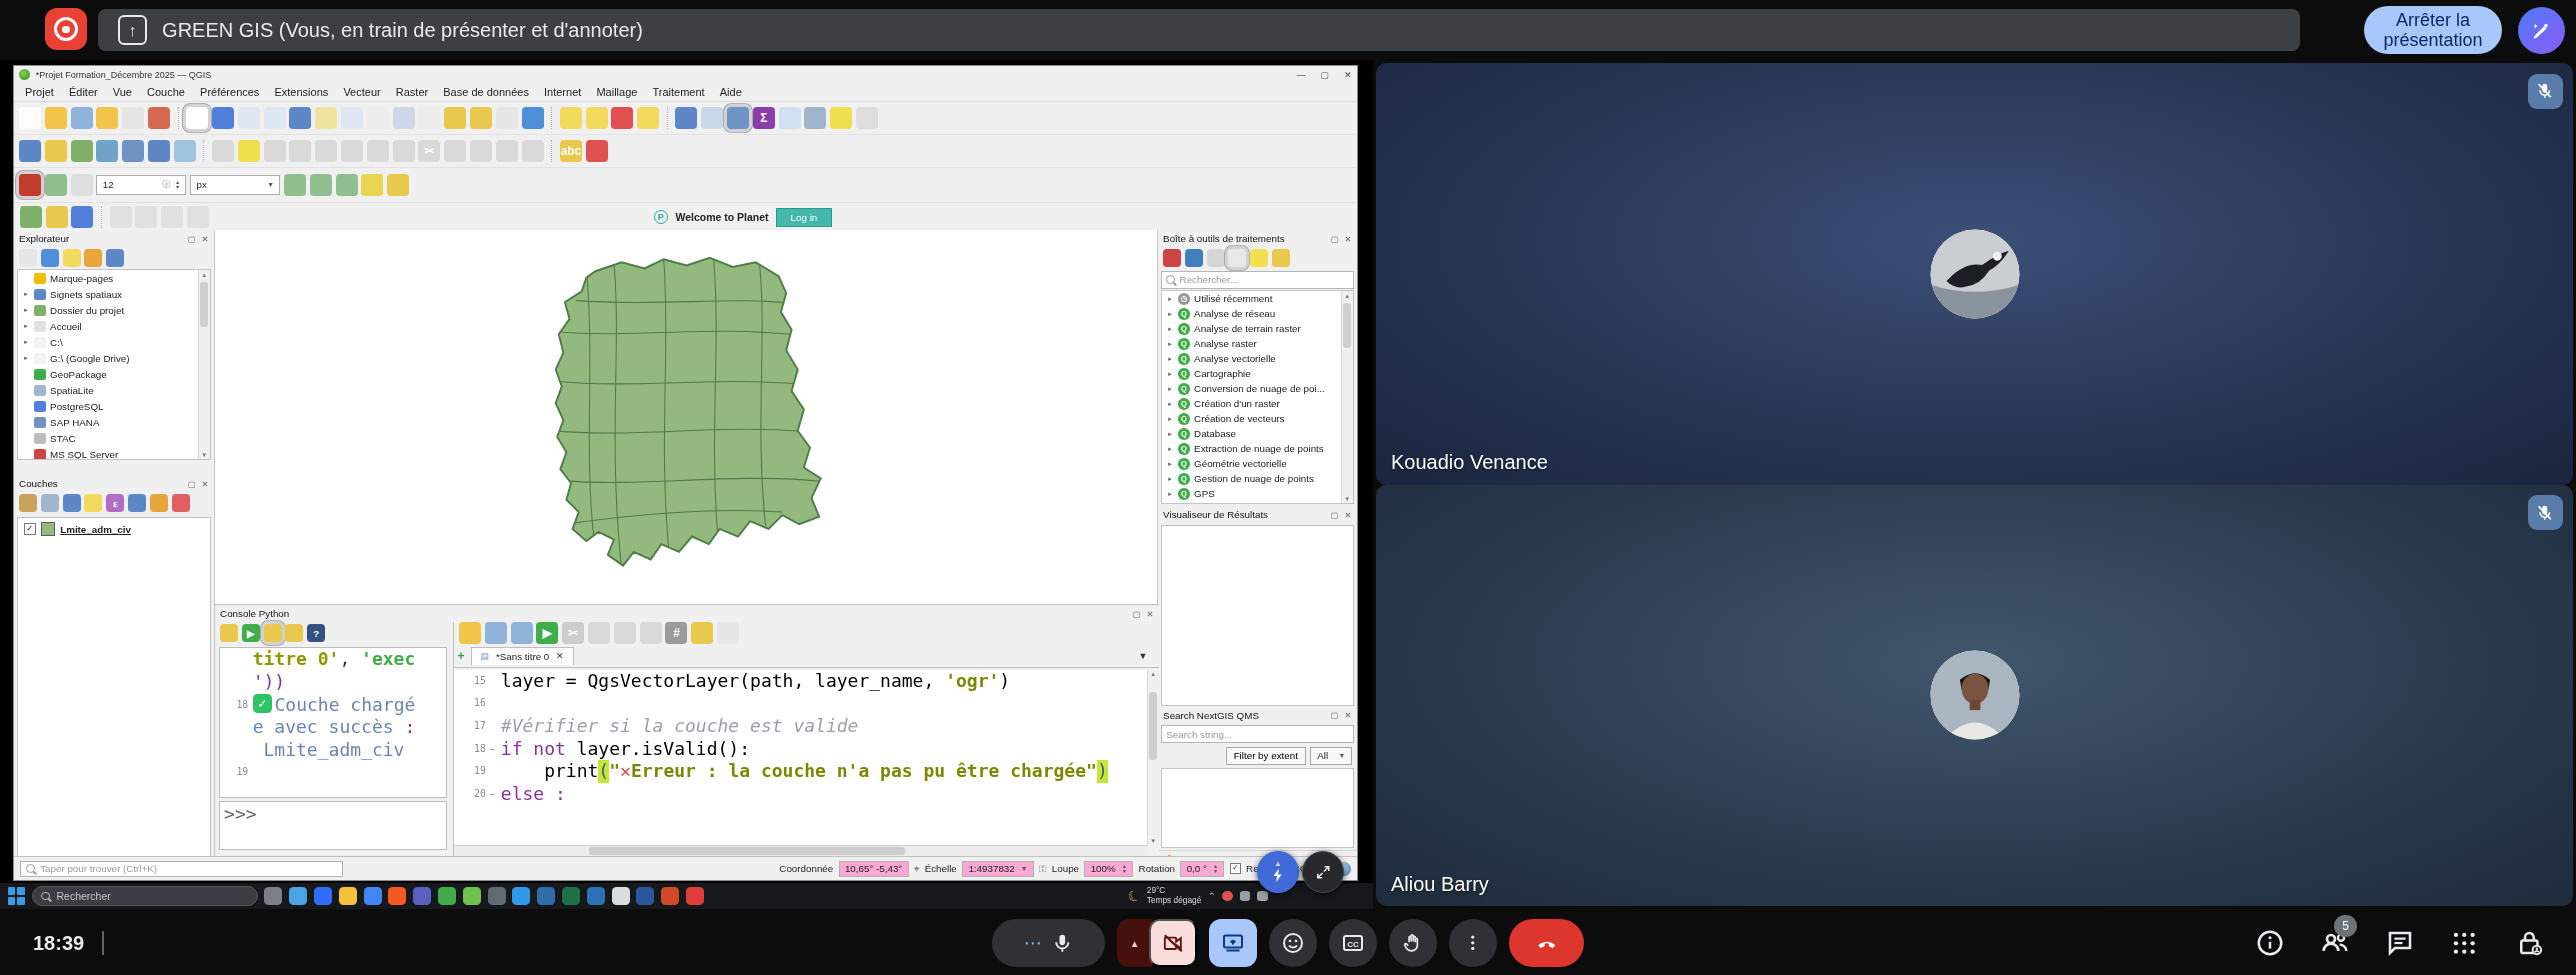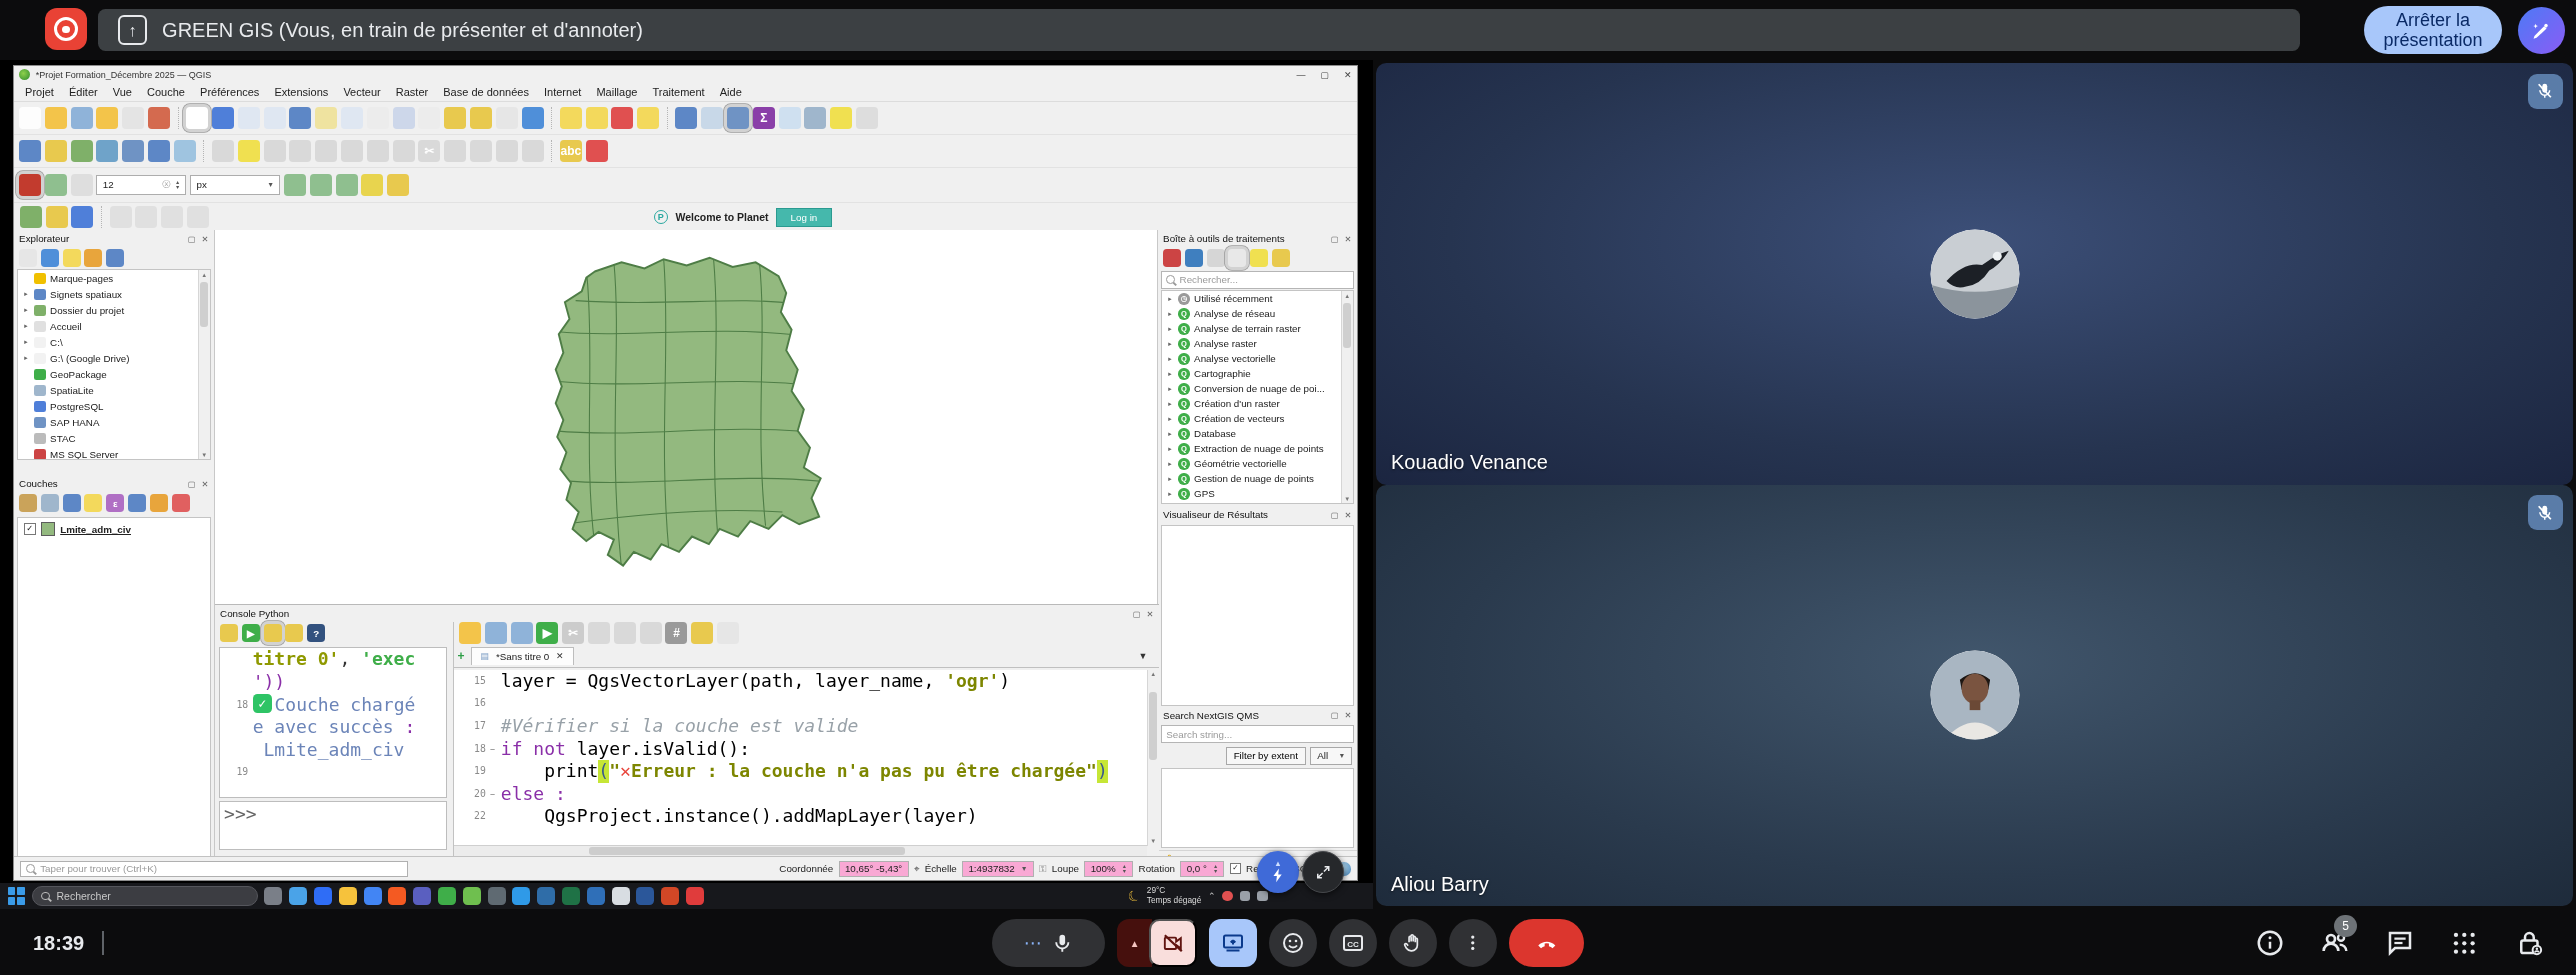--- a/index.html
+++ b/index.html
@@ -107,21 +107,21 @@
   .tok-blk{color:#333;}
   .tok-def{color:#000000;}
   .tok-kw{color:#8a2fa8;}
   .tok-com{color:#98a1a8;font-style:italic;}
   .tok-str{color:#7d8600;font-weight:bold;}
   .tok-hl{background:#c6e636;color:#3a5a8c;}
   .tok-crx{color:#e8453c;font-weight:bold;}
   .tok-chk{display:inline-block;background:#2ec465;color:#fff;border-radius:4.5px;width:19.5px;height:19.5px;line-height:19.5px;text-align:center;font-size:13.5px;margin-right:2.3px;font-weight:bold;}
 
   .statusbar{position:absolute;left:0;bottom:0;right:0;height:24px;display:flex;align-items:center;gap:6px;padding:0 6px;background:#f0f0f0;border-top:0.8px solid #c2c2c2;font-size:9.8px;color:#222;box-sizing:border-box;}
-  .find-box{width:388px;height:16.5px;border:0.8px solid #b0b0b0;background:#fff;color:#9a9a9a;display:flex;align-items:center;gap:5.3px;padding:0 5.3px;box-sizing:border-box;}
+  .find-box{width:323px;height:16.5px;border:0.8px solid #b0b0b0;background:#fff;color:#9a9a9a;display:flex;align-items:center;gap:5.3px;padding:0 5.3px;box-sizing:border-box;}
   .sb-right{margin-left:auto;display:flex;align-items:center;gap:5.3px;}
   .sb-box{border:0.8px solid #b0b0b0;background:#f9a8d4;height:16.5px;display:flex;align-items:center;padding:0 5.3px;gap:6px;box-sizing:border-box;}
   .sb-chk{width:9px;height:9px;border:0.8px solid #777;background:#fff;font-size:7.5px;line-height:8.3px;text-align:center;}
   .sb-globe{width:13.5px;height:13.5px;border-radius:50%;background:radial-gradient(circle at 35% 35%,#bfe2f5,#3f7fb5);}
 
   .taskbar{position:absolute;left:0;bottom:0;width:1373px;height:26px;background:#17181c;display:flex;align-items:center;gap:6.8px;padding:0 7.5px;box-sizing:border-box;}
   .tb-start{width:17.3px;height:17.3px;display:grid;grid-template-columns:1fr 1fr;grid-template-rows:1fr 1fr;gap:1.5px;flex:0 0 auto;}
   .tb-start span{background:#3a9be8;border-radius:0.8px;}
   .tb-search{width:226px;height:20px;border-radius:10.5px;background:#3c3d42;border:0.8px solid #55565c;display:flex;align-items:center;gap:6.8px;padding:0 8.3px;color:#c9c9c9;font-size:10.5px;box-sizing:border-box;flex:0 0 auto;}
   .tb-search .mag{border-color:#bbb;}
@@ -698,21 +698,20 @@
               </span>
               <span class="tab-dd">▼</span>
             </div>
             <div class="ced-code" id="editor-code">
                 <div class="cl"><span class="gut">15</span><span class="fold"> </span><span class="tok-def">layer = QgsVectorLayer(path, layer_name, </span><span class="tok-str">'ogr'</span><span class="tok-def">)</span></div>
                 <div class="cl"><span class="gut">16</span><span class="fold"> </span></div>
                 <div class="cl"><span class="gut">17</span><span class="fold"> </span><span class="tok-com">#Vérifier si la couche est valide</span></div>
                 <div class="cl"><span class="gut">18</span><span class="fold">−</span><span class="tok-kw">if not </span><span class="tok-def">layer.isValid():</span></div>
                 <div class="cl"><span class="gut">19</span><span class="fold"> </span><span class="tok-def">    print</span><span class="tok-hl">(</span><span class="tok-str">"</span><span class="tok-crx">✕</span><span class="tok-str">Erreur : la couche n'a pas pu être chargée"</span><span class="tok-hl">)</span></div>
                 <div class="cl"><span class="gut">20</span><span class="fold">−</span><span class="tok-kw">else :</span></div>
-                <div class="cl"><span class="gut">22</span><span class="fold"> </span><span class="tok-def">    QgsProject.instance().addMapLayer(layer)</span></div>
               </div>
             <div class="vsb">
                 <span class="a" style="top:1.5px;">▲</span>
                 <span class="thumb" style="top:22.6px;height:68px;"></span>
                 <span class="a" style="bottom:1.5px;">▼</span>
               </div>
             <div class="hsb">
                 <span class="thumb"></span>
               </div>
           </div>

